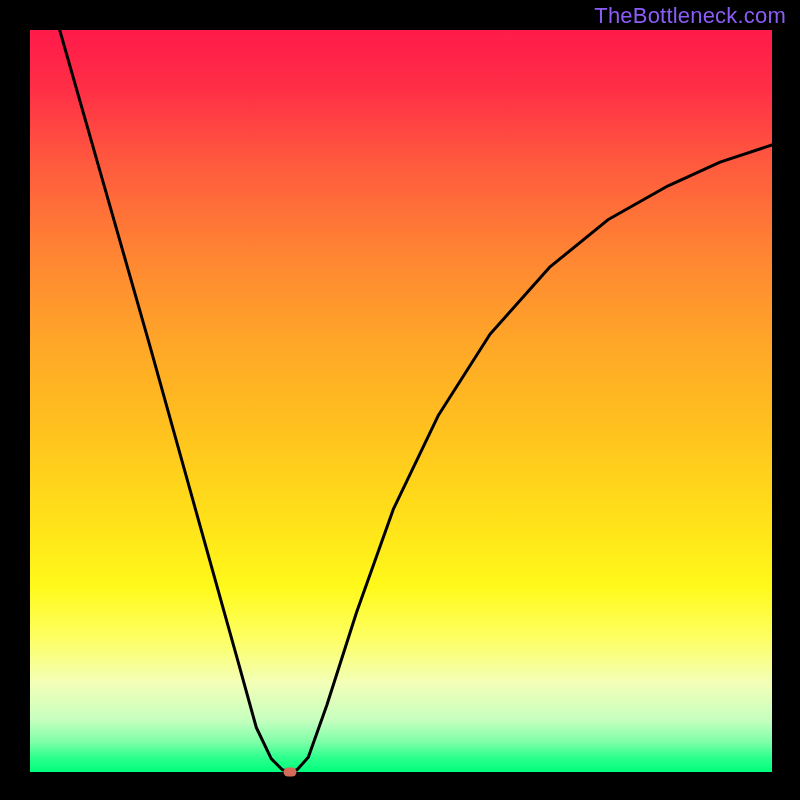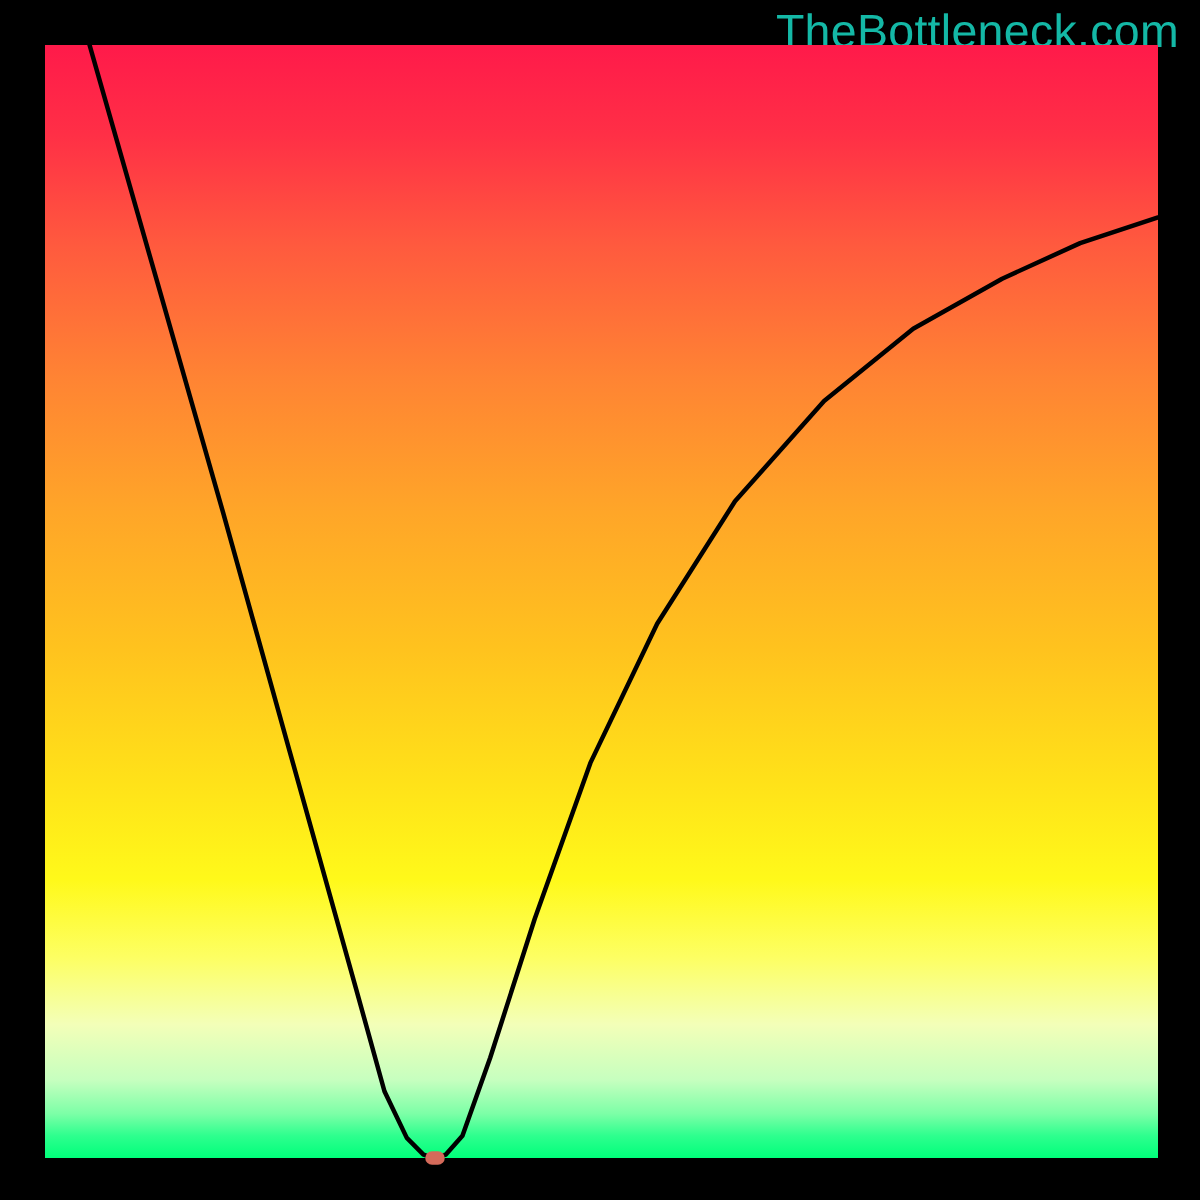--- a/index.html
+++ b/index.html
@@ -14,22 +14,22 @@
   .frame {
     position: relative;
     width: 800px;
     height: 800px;
     background: #000;
   }
   .watermark {
     position: absolute;
     top: 3px;
     right: 14px;
-    font-size: 31px;
-    color: #14b8a6;
+    font-size: 22px;
+    color: #8b5cf6;
     font-weight: 400;
     letter-spacing: 0.2px;
     user-select: none;
   }
   .plot {
     position: absolute;
     left: 30px;
     top: 30px;
     width: 742px;
     height: 742px;

